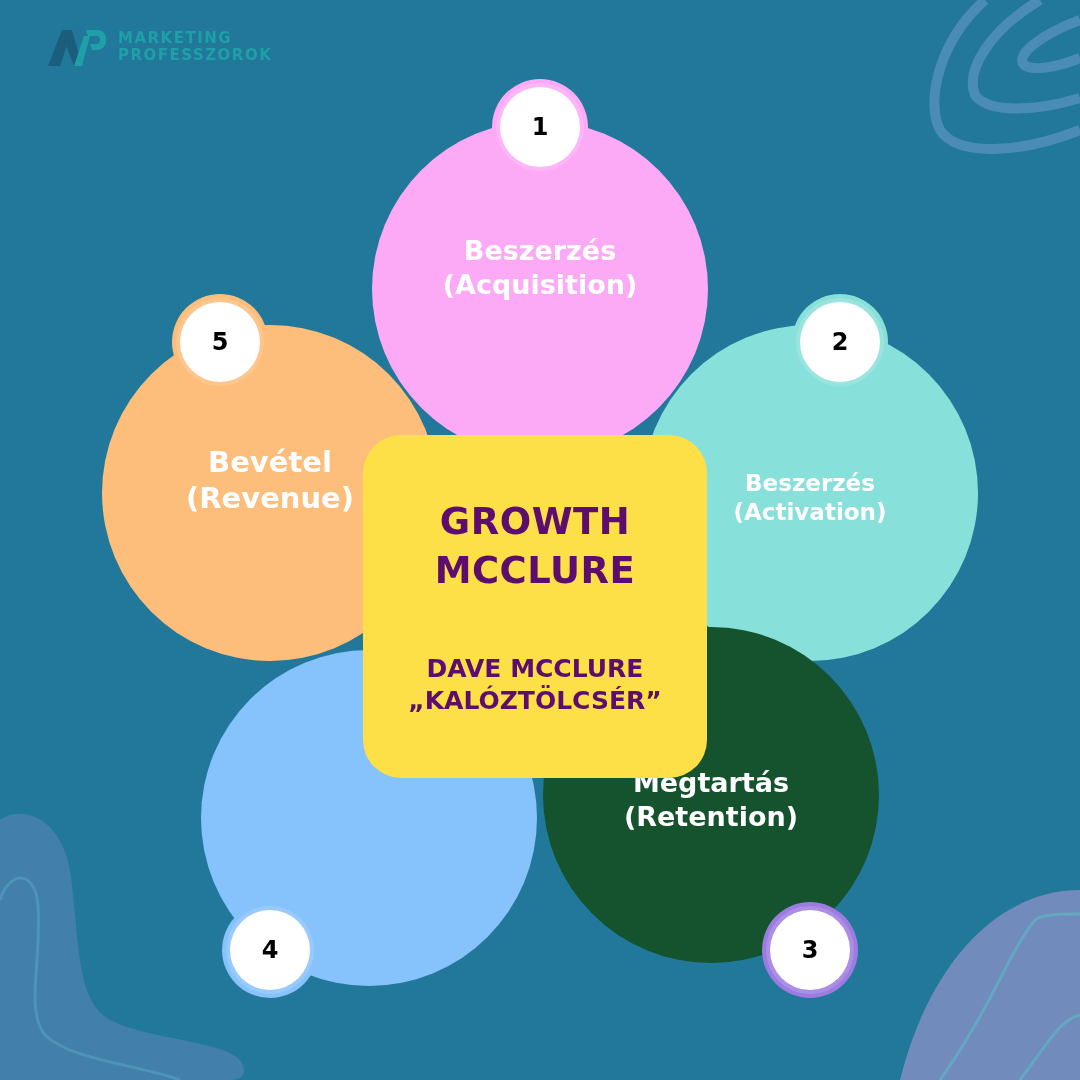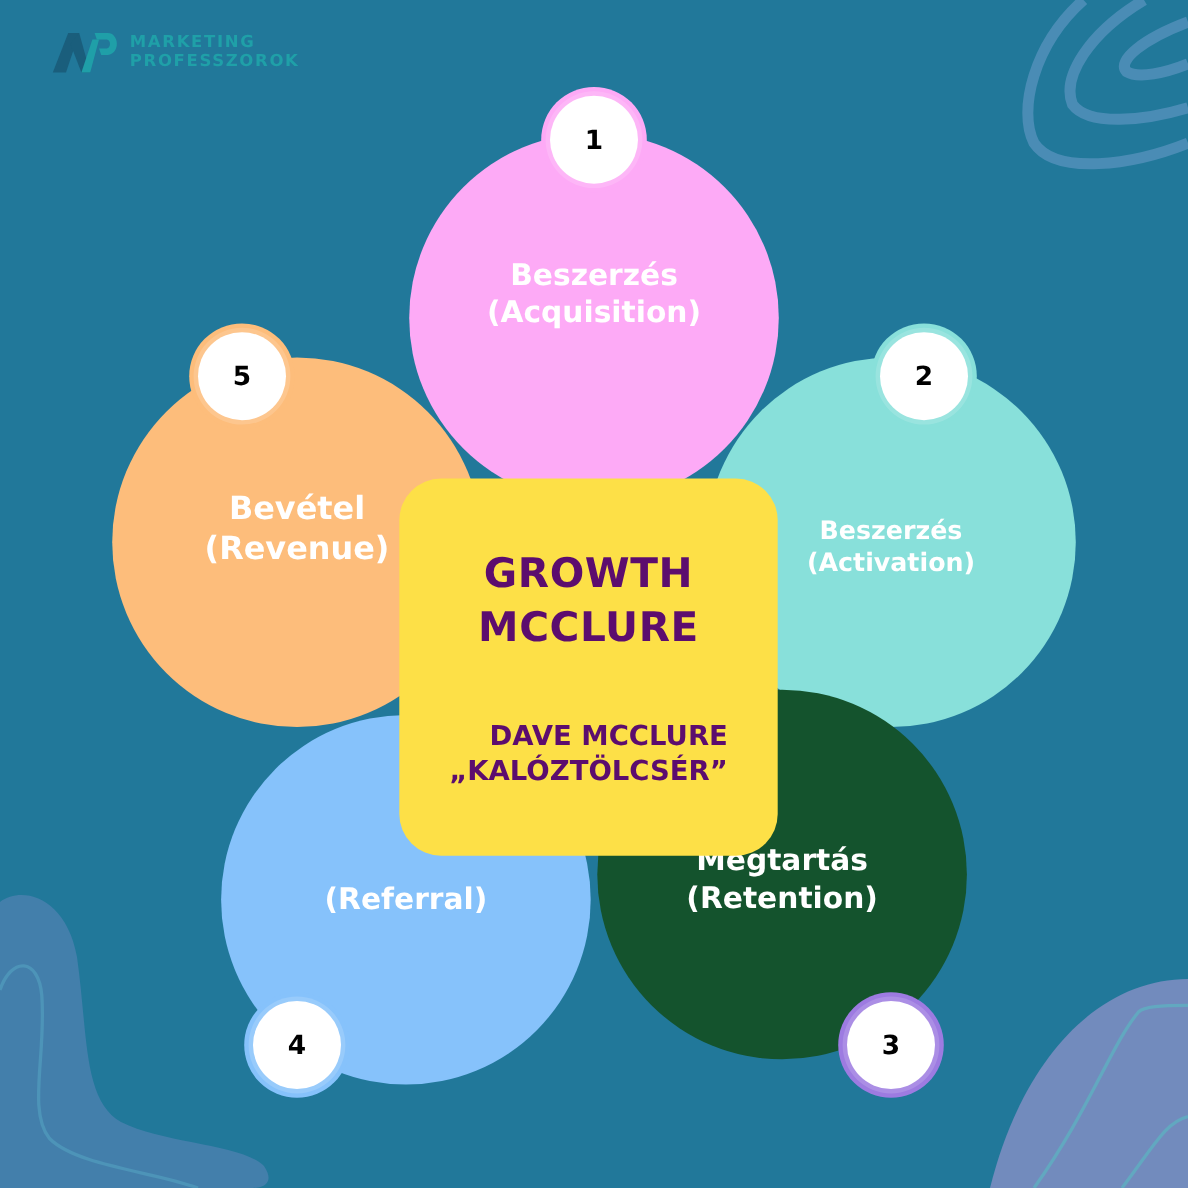--- a/index.html
+++ b/index.html
@@ -8,21 +8,21 @@
   .logo { position:absolute; left:46px; top:26px; display:flex; align-items:center; gap:8px; }
   .logo-mark { width:64px; height:42px; }
   .logo-text { display:flex; flex-direction:column; line-height:17px; }
   .logo-text span { font-weight:bold; font-size:15px; letter-spacing:1.5px; color:#1fa0a8; }
   .circle { position:absolute; width:336px; height:336px; border-radius:50%; display:flex; align-items:center; justify-content:center; }
   .circle .label { color:#ffffff; font-weight:bold; text-align:center; line-height:1.25; }
   .badge { position:absolute; width:96px; height:96px; border-radius:50%; display:flex; align-items:center; justify-content:center; }
   .badge .inner { width:80px; height:80px; border-radius:50%; background:#ffffff; display:flex; align-items:center; justify-content:center; font-weight:bold; font-size:24px; color:#000; box-shadow:0 0 0 4px rgba(255,255,255,0.15); }
   .center-box { position:absolute; left:363px; top:435px; width:344px; height:343px; background:#fde047; border-radius:38px; display:flex; flex-direction:column; align-items:center; justify-content:center; text-align:center; }
   .center-title { color:#5c0d6e; font-weight:bold; font-size:37px; line-height:49px; letter-spacing:0.5px; }
-  .center-sub { color:#5c0d6e; font-weight:bold; font-size:25px; line-height:32px; margin-top:58px;text-align:right; }
+  .center-sub { color:#5c0d6e; font-weight:bold; font-size:25px; line-height:32px; margin-top:58px; }
 </style>
 </head>
 <body>
 
 <svg class="bg-deco" viewBox="0 0 1080 1080">
 
   <g fill="none" stroke="#4f8fb8" stroke-width="10" opacity="0.9">
     <path d="M985 0 C 940 40, 925 100, 940 130 C 960 160, 1030 150, 1080 130"></path>
     <path d="M1040 0 C 990 30, 965 70, 975 95 C 990 115, 1040 110, 1080 98"></path>
     <path d="M1080 20 C 1040 35, 1015 55, 1024 65 C 1035 72, 1060 66, 1080 58"></path>
@@ -65,21 +65,20 @@
 
 <div class="circle" style="left:642px; top:325px; background:#88e0da;">
   <div class="label" style="font-size:23px; margin-top:10px;">
     <div>Beszerzés</div>
     <div>(Activation)</div>
   </div>
 </div>
 
 <div class="circle" style="left:201px; top:650px; background:#86c2fb;">
   <div class="label" style="font-size:27px; margin-top:0px;">
-    <div>(Referral)</div>
   </div>
 </div>
 
 <div class="circle" style="left:543px; top:627px; background:#14532d;">
   <div class="label" style="font-size:27px; margin-top:10px;">
     <div>Megtartás</div>
     <div>(Retention)</div>
   </div>
 </div>
 

